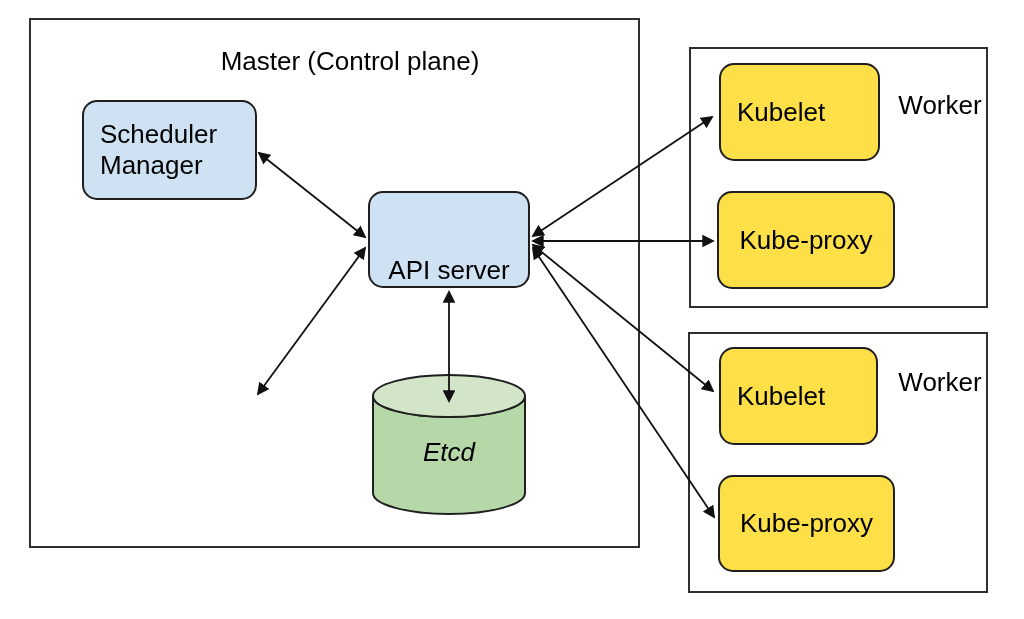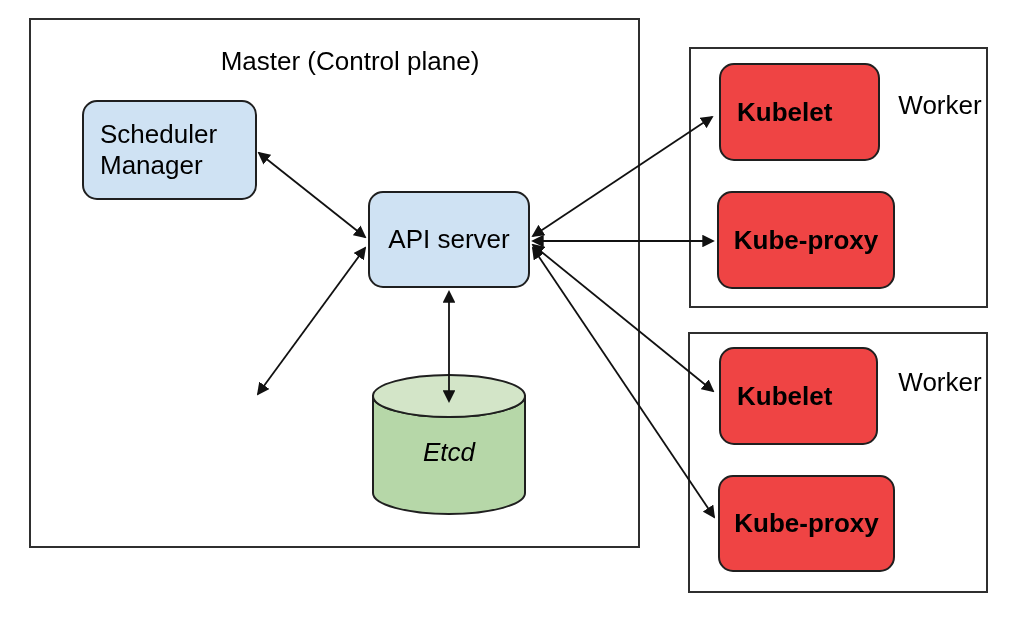--- a/index.html
+++ b/index.html
@@ -31,21 +31,21 @@
     border: 2px solid #1f1f1f;
     border-radius: 15px;
     background: #cfe2f3;
     display: flex;
     align-items: center;
     font-size: 26px;
     line-height: 1.18;
   }
   .node.pad-left { justify-content: flex-start; padding-left: 16px; padding-right: 14px; }
   .node.center  { justify-content: center; text-align: center; }
-  .node.worker-fill { background: #ef4444; font-weight: bold; }
+  .node.worker-fill { background: #fde047; }
   .label {
     position: absolute;
     font-size: 26px;
     line-height: 31px;
     text-align: center;
     white-space: nowrap;
   }
 </style>
 </head>
 <body>
@@ -59,21 +59,21 @@
 
   <div class="frame" style="left:29px; top:18px; width:611px; height:530px;"></div>
 
   <div class="label" style="left:200px; top:46px; width:300px;">Master (Control plane)</div>
 
   <div class="node pad-left" style="left:82px; top:100px; width:175px; height:100px;">
     <span>Scheduler Manager</span>
   </div>
 
 
-  <div class="node center" style="left:368px; top:191px; width:162px; height:97px;">
+  <div class="node center" style="left:368px; top:191px; width:162px; height:97px;align-items:flex-end;">
     <span>API server</span>
   </div>
 
   <div class="label" style="left:399px; top:437px; width:100px;font-style:italic;">Etcd</div>
 
   <div class="frame filled" style="left:689px; top:47px; width:299px; height:261px;"></div>
 
   <div class="label" style="left:890px; top:90px; width:100px;">Worker</div>
 
   <div class="node worker-fill pad-left" style="left:719px; top:63px; width:161px; height:98px;">

